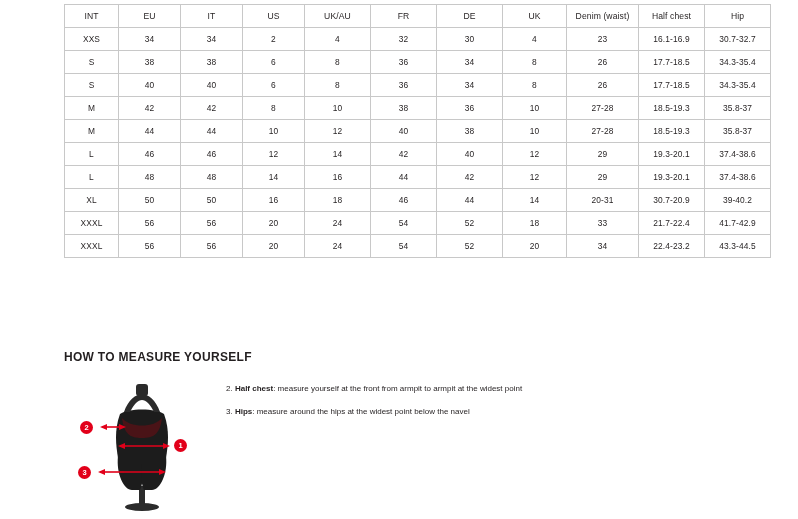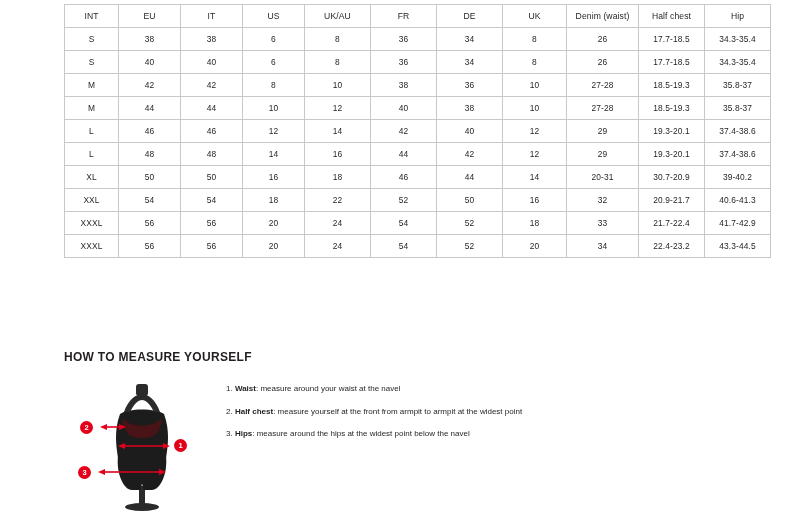--- a/index.html
+++ b/index.html
@@ -154,20 +154,33 @@
             <th>FR</th>
             <th>DE</th>
             <th>UK</th>
             <th class="left-cell">Denim (waist)</th>
             <th class="left-cell">Half chest</th>
             <th class="left-cell">Hip</th>
           </tr>
       </thead>
       <tbody id="table-body">
           <tr>
+            <td>XXS</td>
+            <td>34</td>
+            <td>34</td>
+            <td>2</td>
+            <td>4</td>
+            <td>32</td>
+            <td>30</td>
+            <td>4</td>
+            <td class="left-cell">23</td>
+            <td class="left-cell">16.1-16.9</td>
+            <td class="left-cell">30.7-32.7</td>
+          </tr>
+          <tr>
             <td>S</td>
             <td>38</td>
             <td>38</td>
             <td>6</td>
             <td>8</td>
             <td>36</td>
             <td>34</td>
             <td>8</td>
             <td class="left-cell">26</td>
             <td class="left-cell">17.7-18.5</td>
@@ -245,33 +258,20 @@
             <td>16</td>
             <td>18</td>
             <td>46</td>
             <td>44</td>
             <td>14</td>
             <td class="left-cell">20-31</td>
             <td class="left-cell">30.7-20.9</td>
             <td class="left-cell">39-40.2</td>
           </tr>
           <tr>
-            <td>XXL</td>
-            <td>54</td>
-            <td>54</td>
-            <td>18</td>
-            <td>22</td>
-            <td>52</td>
-            <td>50</td>
-            <td>16</td>
-            <td class="left-cell">32</td>
-            <td class="left-cell">20.9-21.7</td>
-            <td class="left-cell">40.6-41.3</td>
-          </tr>
-          <tr>
             <td>XXXL</td>
             <td>56</td>
             <td>56</td>
             <td>20</td>
             <td>24</td>
             <td>54</td>
             <td>52</td>
             <td>18</td>
             <td class="left-cell">33</td>
             <td class="left-cell">21.7-22.4</td>
@@ -327,20 +327,19 @@
           <polygon points="14,94 21,91 21,97" fill="#e2001a"></polygon>
           <line x1="40" y1="94" x2="80" y2="94" stroke="#e2001a" stroke-width="1.6"></line>
           <polygon points="82,94 75,91 75,97" fill="#e2001a"></polygon>
         </svg>
         <div class="badge badge-1">1</div>
         <div class="badge badge-2">2</div>
         <div class="badge badge-3">3</div>
       </div>
 
       <div class="notes" id="notes-list">
-          <div class="note"><span>1.</span> <b>Waist</b><span>: measure around your waist at the navel</span></div>
           <div class="note"><span>2.</span> <b>Half chest</b><span>: measure yourself at the front from armpit to armpit at the widest point</span></div>
           <div class="note"><span>3.</span> <b>Hips</b><span>: measure around the hips at the widest point below the navel</span></div>
         </div>
     </div>
   </div>
 
 </div>
 
 </body></html>

